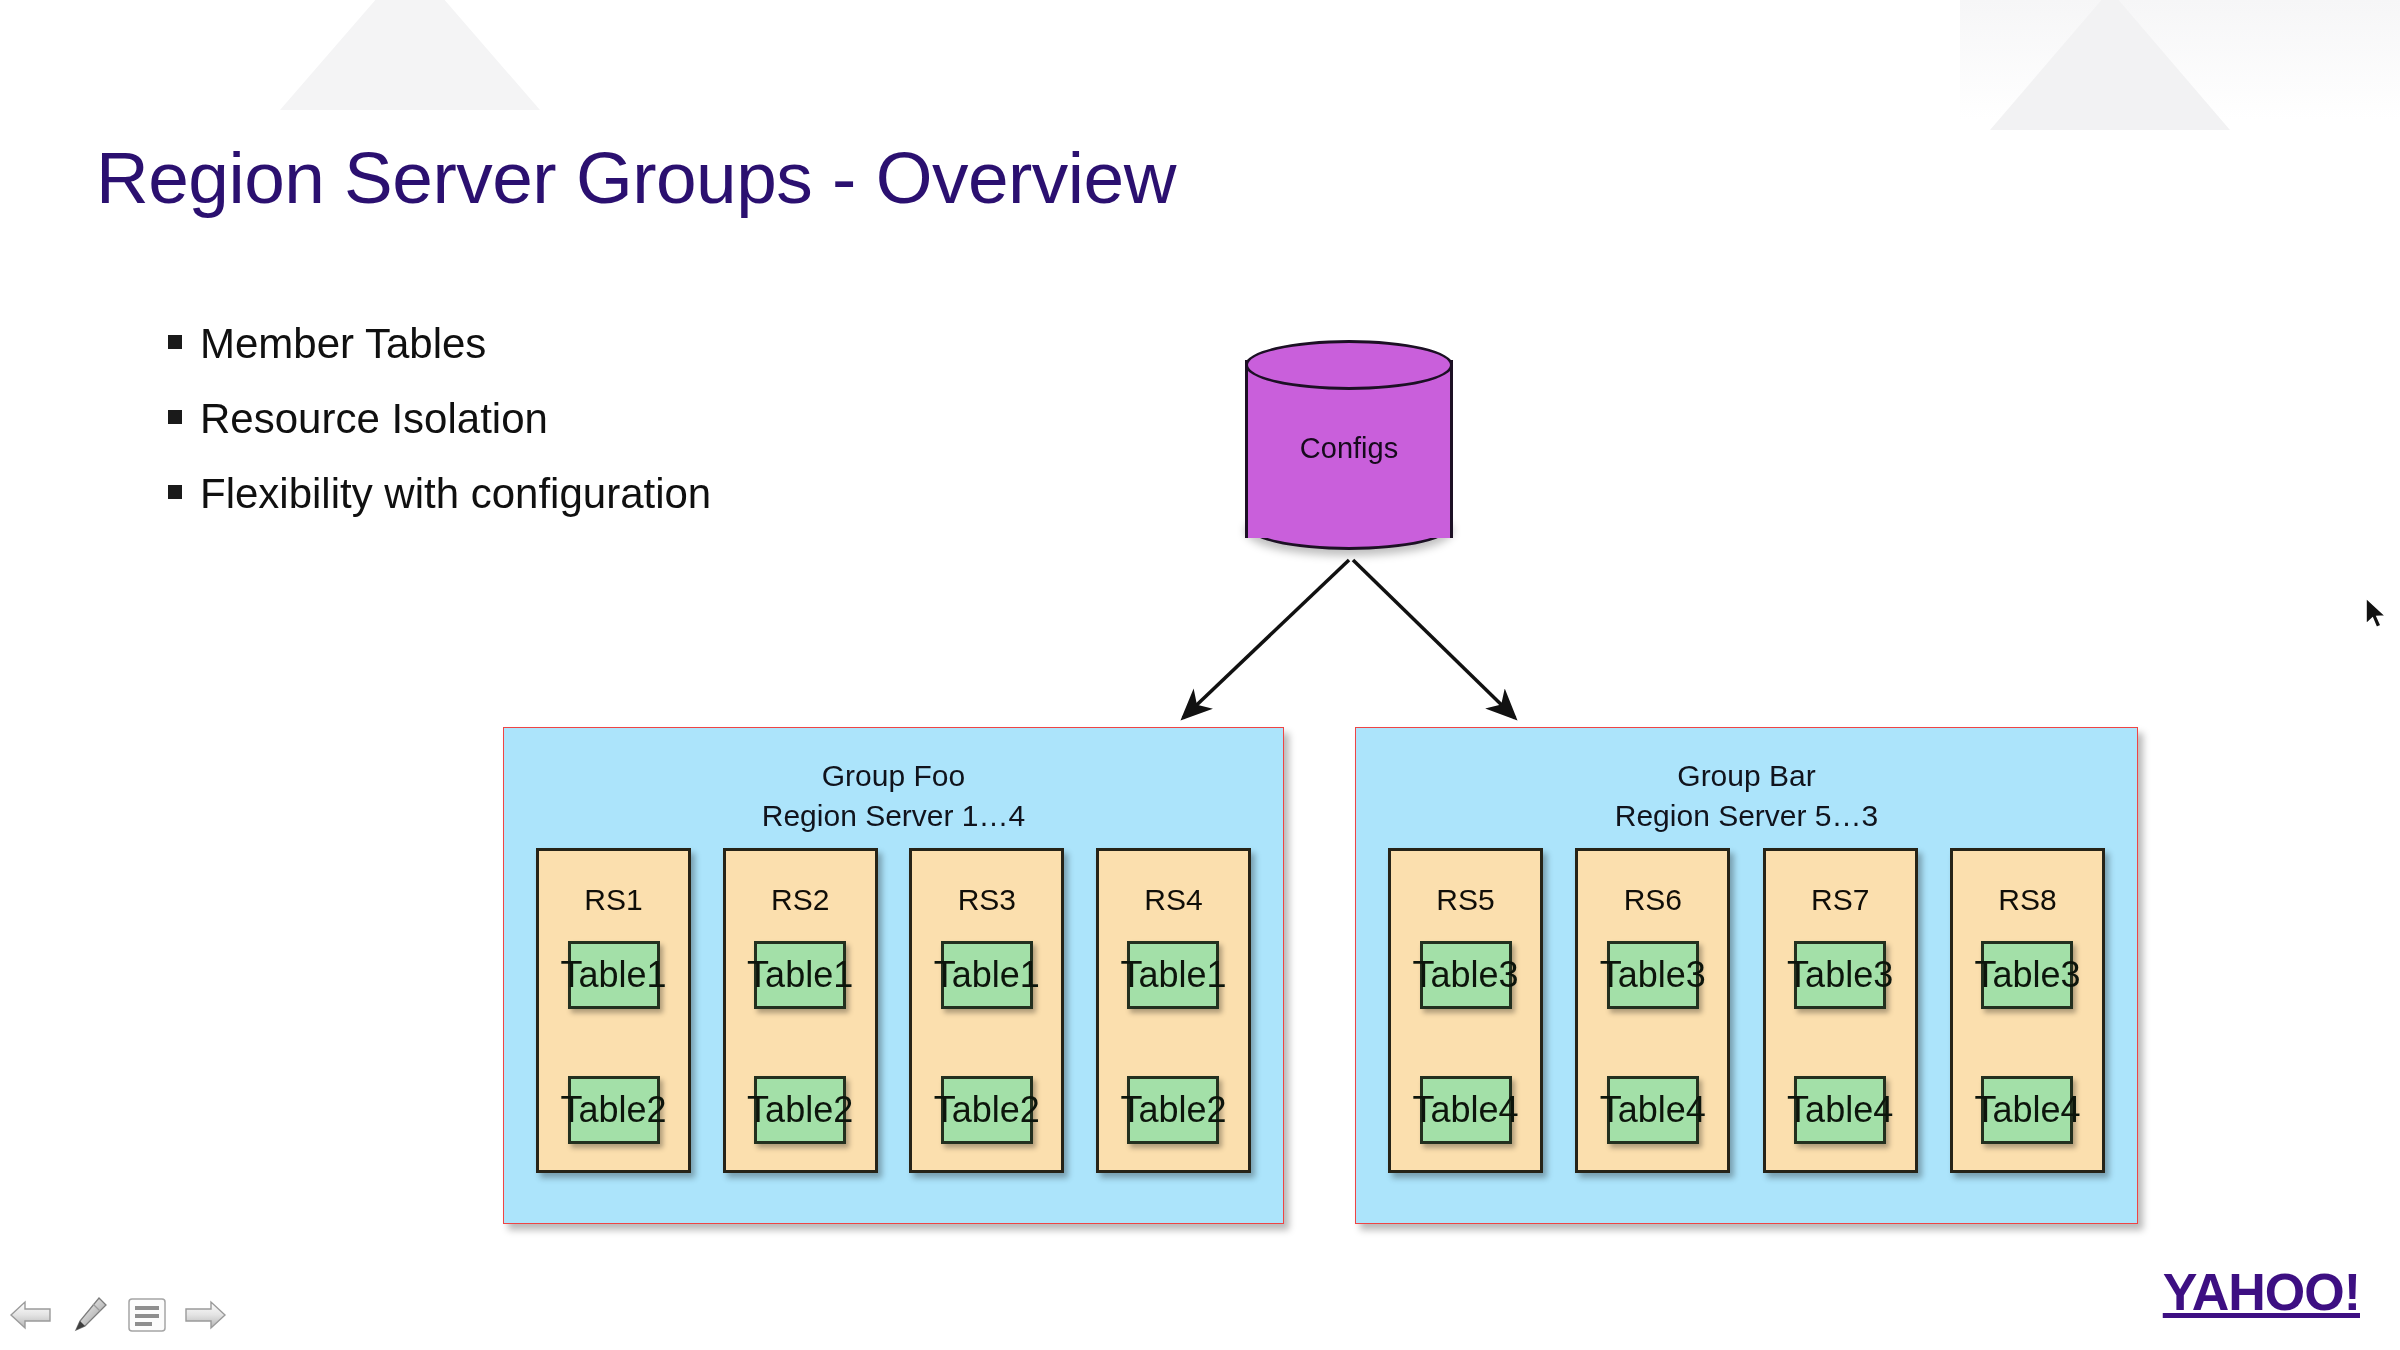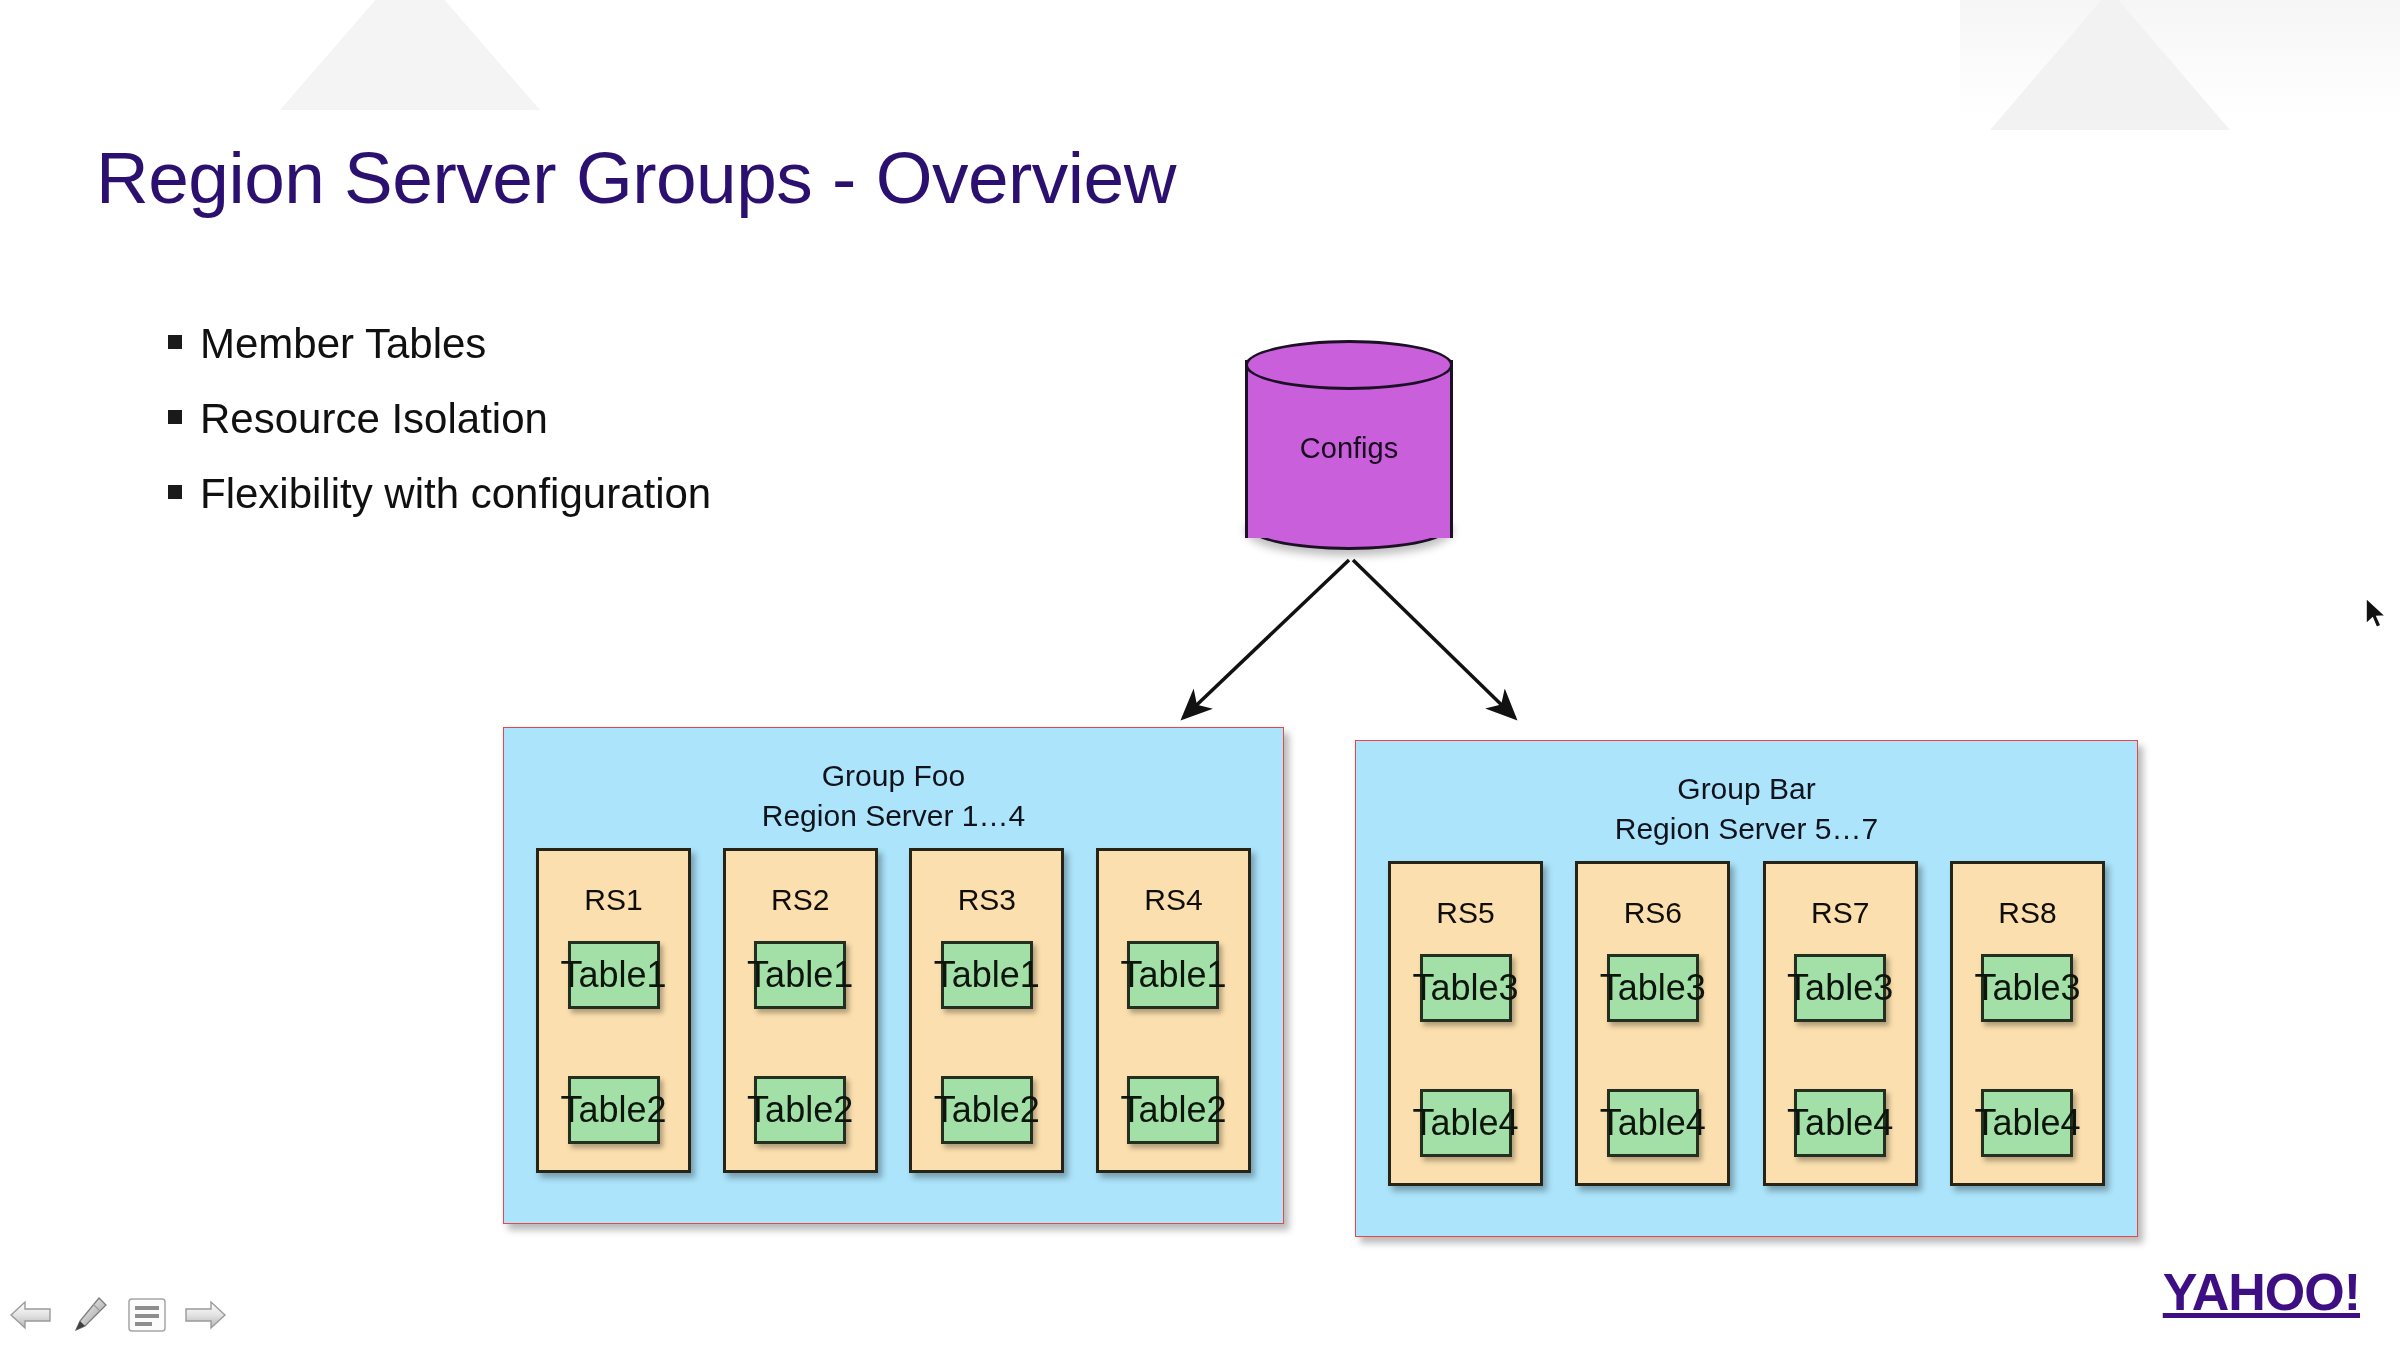--- a/index.html
+++ b/index.html
@@ -154,21 +154,21 @@
 
   
   .group-panel {
     position: absolute;
     background: #ace4fb;
     border: 1px solid #ef4444;
     box-sizing: border-box;
     box-shadow: 5px 6px 7px rgba(0,0,0,0.28);
   }
   #group-foo { left: 503px; top: 727px; width: 781px; height: 497px; }
-  #group-bar { left: 1355px; top: 727px; width: 783px; height: 497px; margin-top: 13px; }
+  #group-bar { left: 1355px; top: 727px; width: 783px; height: 497px; }
 
   .group-title {
     position: absolute;
     left: 0;
     top: 28px;
     width: 100%;
     text-align: center;
     font-size: 30px;
     line-height: 1.32;
     color: #10131c;
@@ -331,21 +331,21 @@
         <div class="tbl-gap"></div>
         <div class="tbl">Table2</div>
         <div class="rs-bottom-pad"></div>
       </div>
     </div>
   </div>
 
   <div class="group-panel" id="group-bar">
     <div class="group-title">
       <div>Group Bar</div>
-      <div>Region Server 5…7</div>
+      <div>Region Server 5…3</div>
     </div>
     <div class="rs-row">
       <div class="rs-card">
         <div class="rs-label">RS5</div>
         <div class="tbl">Table3</div>
         <div class="tbl-gap"></div>
         <div class="tbl">Table4</div>
         <div class="rs-bottom-pad"></div>
       </div>
       <div class="rs-card">

